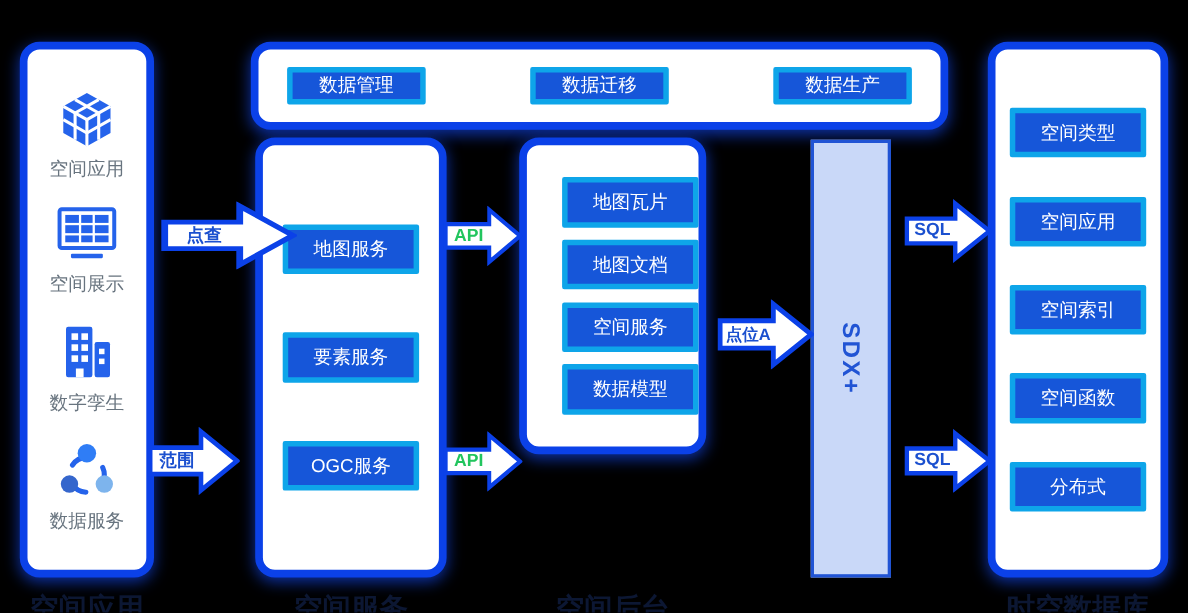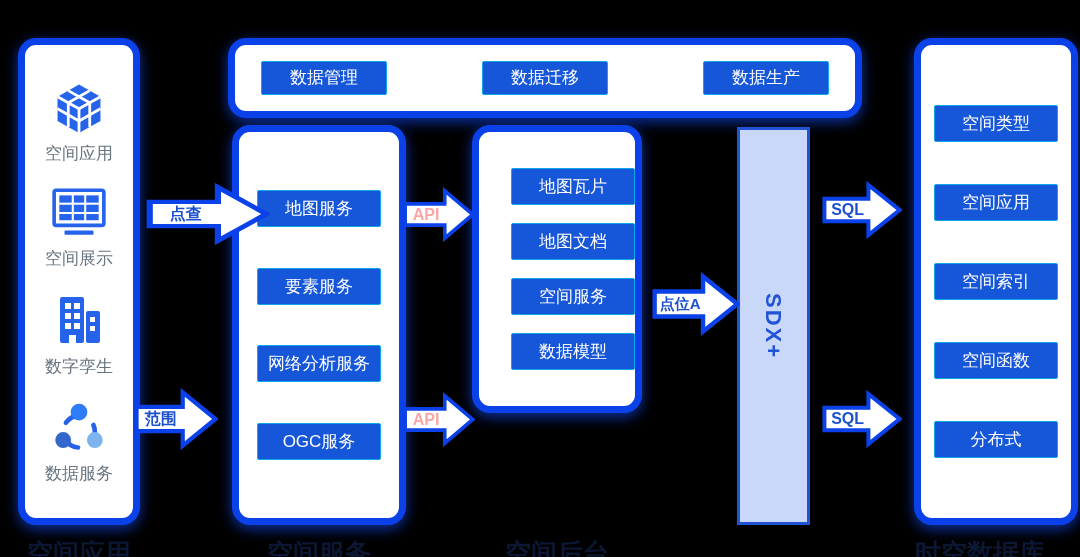--- a/index.html
+++ b/index.html
@@ -1,20 +1,20 @@
 <!DOCTYPE html>
 <html><head>
 <meta charset="utf-8">
 <style>
   html,body{margin:0;padding:0;background:#000;}
   .stage{position:relative;width:1080px;height:557px;background:#000;overflow:hidden;
          font-family:"Liberation Sans",sans-serif;}
   .panel{position:absolute;background:#fff;border:7px solid #0b41e8;border-radius:18px;
          box-sizing:border-box;box-shadow:0 4px 14px rgba(18,70,232,.7);}
-  .btn{background:#1656d9;border:1px solid #0ea5e9;color:#fff;font-size:17px;
+  .btn{background:#1656d9;border:5px solid #0ea5e9;color:#fff;font-size:17px;
        text-align:center;padding:7px 8px;border-radius:2px;line-height:1.25;
        box-sizing:border-box;display:flex;align-items:center;justify-content:center;}
   
   .topbar{display:flex;align-items:center;justify-content:space-between;padding:0 26px;}
   .topbar .btn{width:126px;height:34px;}
   
   .vlist{display:flex;flex-direction:column;justify-content:space-evenly;align-items:center;}
   .lp-item{display:flex;flex-direction:column;align-items:center;}
   .lp-label{color:#68747f;font-size:17px;margin-top:8px;}
   
@@ -23,21 +23,21 @@
   .sdx{position:absolute;left:737px;top:127px;width:73px;height:398px;background:#c9d8f8;
        border:3px solid #2154d4;box-sizing:border-box;display:flex;align-items:center;
        justify-content:center;}
   .sdx span{transform:rotate(90deg);color:#2154d4;font-size:22px;letter-spacing:2px;
        white-space:nowrap;font-weight:bold;}
   
   .arrow{position:absolute;}
   .arrow svg{position:absolute;left:0;top:0;width:100%;height:100%;}
   .arrow .alabel{position:absolute;left:2%;top:0;height:100%;width:60%;display:flex;
        align-items:center;justify-content:center;font-size:16px;font-weight:bold;color:#1b50cf;}
-  .arrow.gray .alabel{color:#fca5a5;}
+  .arrow.gray .alabel{color:#22c55e;}
   
   .caption{position:absolute;top:536px;font-size:26px;font-weight:bold;color:#0c1733;
        text-align:center;}
 </style>
 </head>
 <body>
 
 <div class="stage">
 
   <div class="panel vlist" style="left:18px;top:38px;width:122px;height:487px;padding:10px 0;">
@@ -107,36 +107,35 @@
 
   <div class="panel topbar" style="left:228px;top:38px;width:634px;height:80px;">
     <div class="btn">数据管理</div>
     <div class="btn">数据迁移</div>
     <div class="btn">数据生产</div>
   </div>
 
   <div class="panel vlist col" style="left:232px;top:125px;width:174px;height:400px;padding:18px 0;">
     <div class="btn">地图服务</div>
     <div class="btn">要素服务</div>
-    <div class="btn" style="width:124px;">网络分析服务</div>
     <div class="btn">OGC服务</div>
   </div>
 
   <div class="panel vlist col" style="left:472px;top:125px;width:170px;height:288px;padding:18px 0;align-items:flex-end;">
     <div class="btn">地图瓦片</div>
     <div class="btn">地图文档</div>
     <div class="btn">空间服务</div>
     <div class="btn">数据模型</div>
   </div>
 
   <div class="sdx">
     <span>SDX+</span>
   </div>
 
-  <div class="panel vlist col" style="left:898px;top:38px;width:164px;height:487px;padding:18px 0;margin-left:16px;">
+  <div class="panel vlist col" style="left:898px;top:38px;width:164px;height:487px;padding:18px 0;">
     <div class="btn">空间类型</div>
     <div class="btn">空间应用</div>
     <div class="btn">空间索引</div>
     <div class="btn">空间函数</div>
     <div class="btn">分布式</div>
   </div>
 
   <div class="arrow" style="left:146px;top:183px;width:84px;height:62px;padding-left:40px;">
     <svg viewBox="0 0 100 72" preserveAspectRatio="none">
       <polygon points="3,22 58,22 58,5 97,36 58,67 58,50 3,50" fill="#ffffff" stroke="#0b41e8" stroke-width="5"></polygon>

